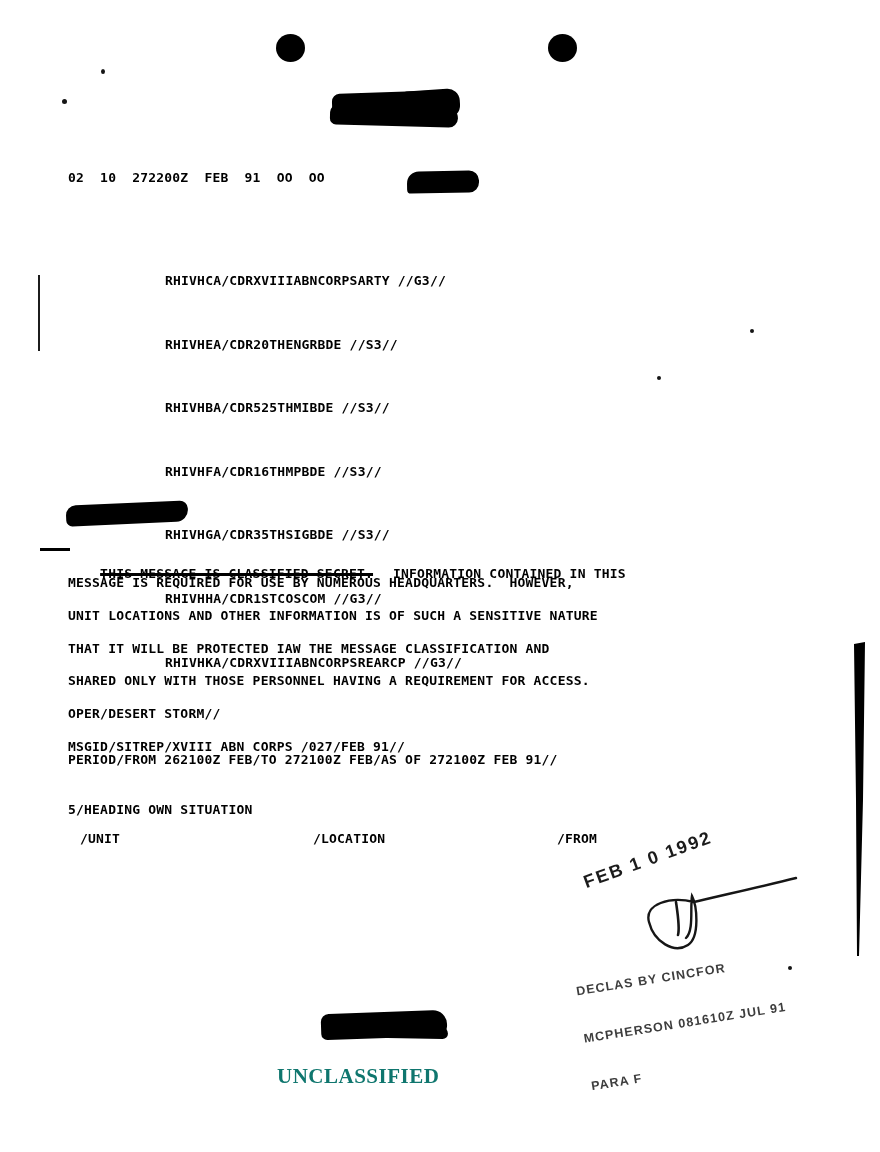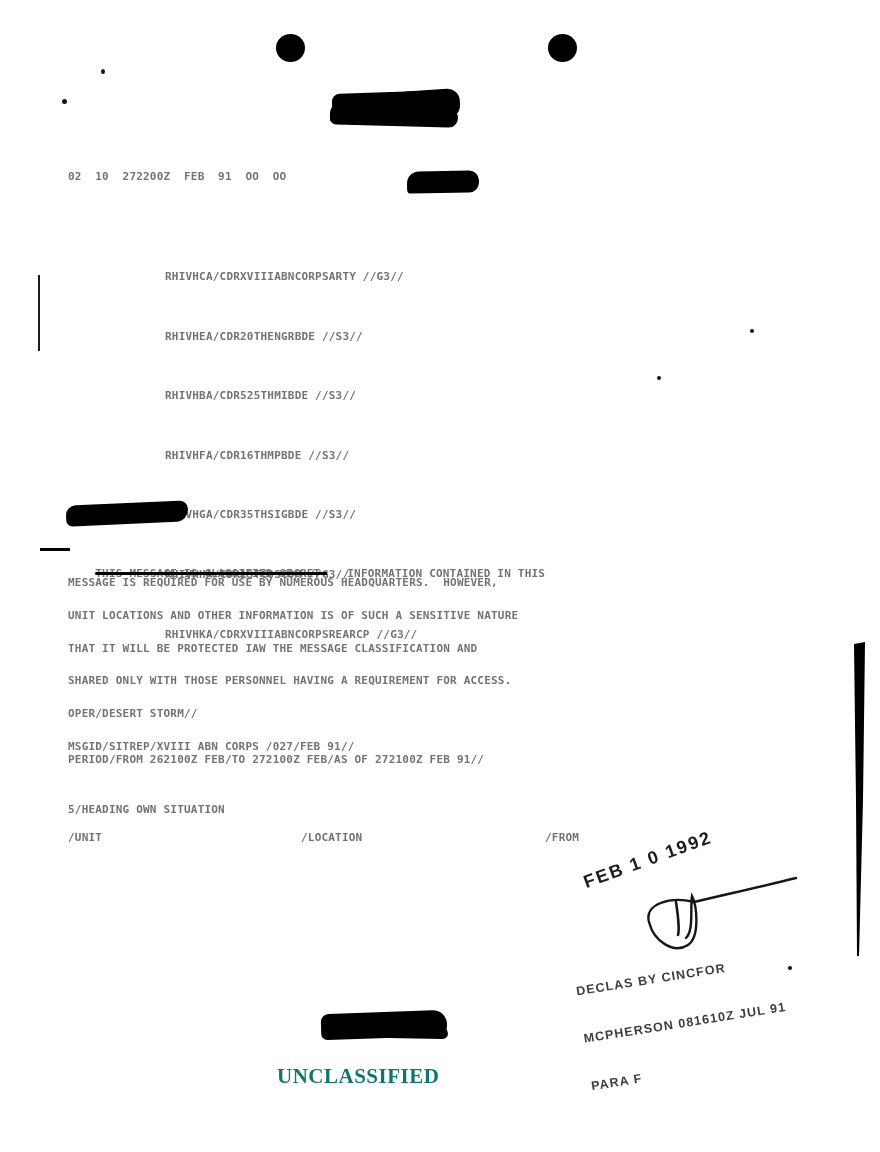--- a/index.html
+++ b/index.html
@@ -8,24 +8,24 @@
     width:880px;height:1152px;
     background:#ffffff;
     overflow:hidden;
     font-family:"DejaVu Sans Mono", monospace;
     color:#0a0a0a;
     margin:0 auto;
   }
   .mono{
     font-family:"DejaVu Sans Mono", monospace;
     font-weight:bold;
-    font-size:11px;
+    font-size:13px;
     letter-spacing:0.2px;
     white-space:pre;
-    color:#737373;
+    color:#000000;
   }
   .hole{
     position:absolute;width:29px;height:28px;border-radius:50%;
     background:#000;
   }
   .redaction{position:absolute;background:#000;}
   .blob{border-radius:10px 14px 12px 8px;}
   .addr-block{position:absolute;left:165px;top:234px;}
   .addr-block .line{height:33.6px;line-height:33.6px;}
   .bodyline{position:absolute;left:68px;height:24px;line-height:24px;}
@@ -103,21 +103,21 @@
   </div>
   <div class="bodyline mono" style="top:604px;">UNIT LOCATIONS AND OTHER INFORMATION IS OF SUCH A SENSITIVE NATURE</div>
   <div class="bodyline mono" style="top:571px;">MESSAGE IS REQUIRED FOR USE BY NUMEROUS HEADQUARTERS.  HOWEVER,</div>
   <div class="bodyline mono" style="top:637px;">THAT IT WILL BE PROTECTED IAW THE MESSAGE CLASSIFICATION AND</div>
   <div class="bodyline mono" style="top:669px;">SHARED ONLY WITH THOSE PERSONNEL HAVING A REQUIREMENT FOR ACCESS.</div>
   <div class="bodyline mono" style="top:702px;">OPER/DESERT STORM//</div>
   <div class="bodyline mono" style="top:735px;">MSGID/SITREP/XVIII ABN CORPS /027/FEB 91//</div>
   <div class="bodyline mono" style="top:748px;">PERIOD/FROM 262100Z FEB/TO 272100Z FEB/AS OF 272100Z FEB 91//</div>
   <div class="bodyline mono" style="top:798px;">5/HEADING OWN SITUATION</div>
 
-  <div class="cols mono" style="position:absolute;left:0;top:831px;width:748px;height:24px;">
+  <div class="cols mono" style="position:absolute;left:12px;top:831px;width:748px;height:24px;">
     <span style="left:68px;">/UNIT</span>
     <span style="left:301px;">/LOCATION</span>
     <span style="left:545px;">/FROM</span>
   </div>
 
   <div class="stamp-date">FEB 1 0 1992</div>
 
   <svg width="190" height="105" viewBox="0 0 190 105" style="left:618px;top:858px;">
     <path d="M178,20 C150,27 110,36 76,44 C52,38 26,46 31,64 C36,84 56,96 70,87 C82,79 79,48 74,38 C72,50 76,72 68,80" fill="none" stroke="#161616" stroke-width="2.4" stroke-linecap="round"></path>
     <path d="M58,44 C60,58 62,70 60,77" fill="none" stroke="#161616" stroke-width="2.6" stroke-linecap="round"></path>

